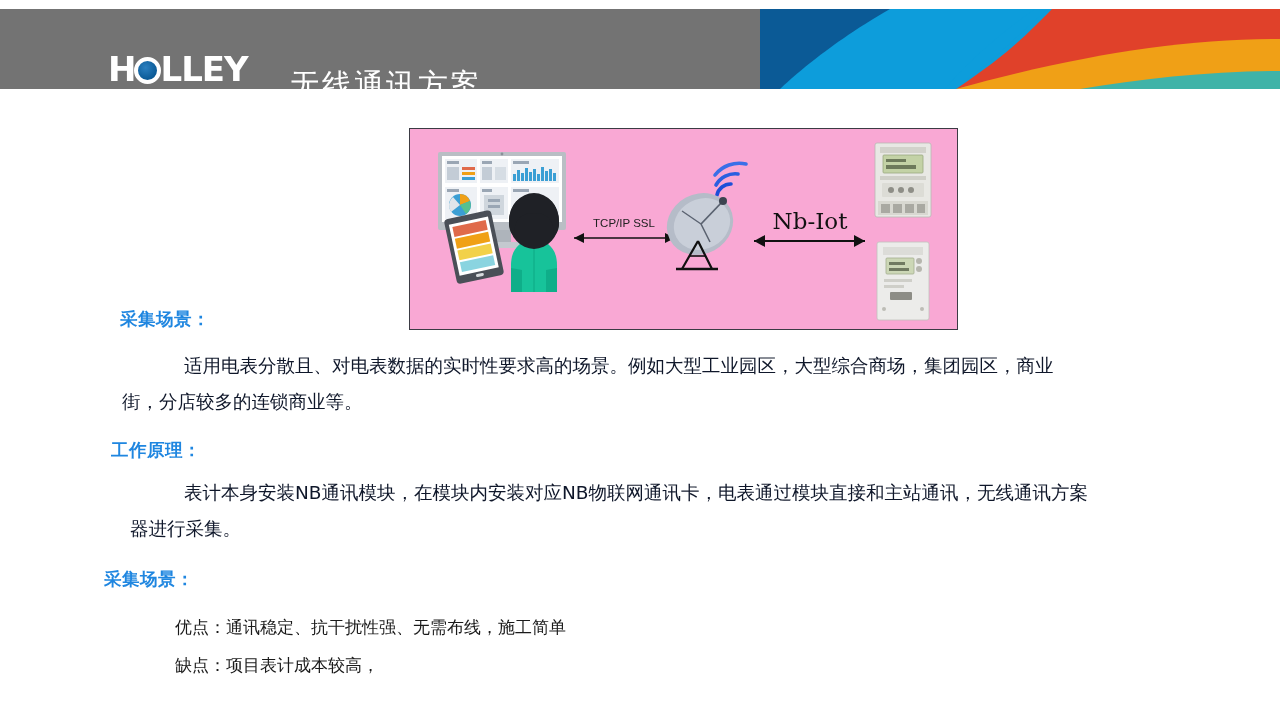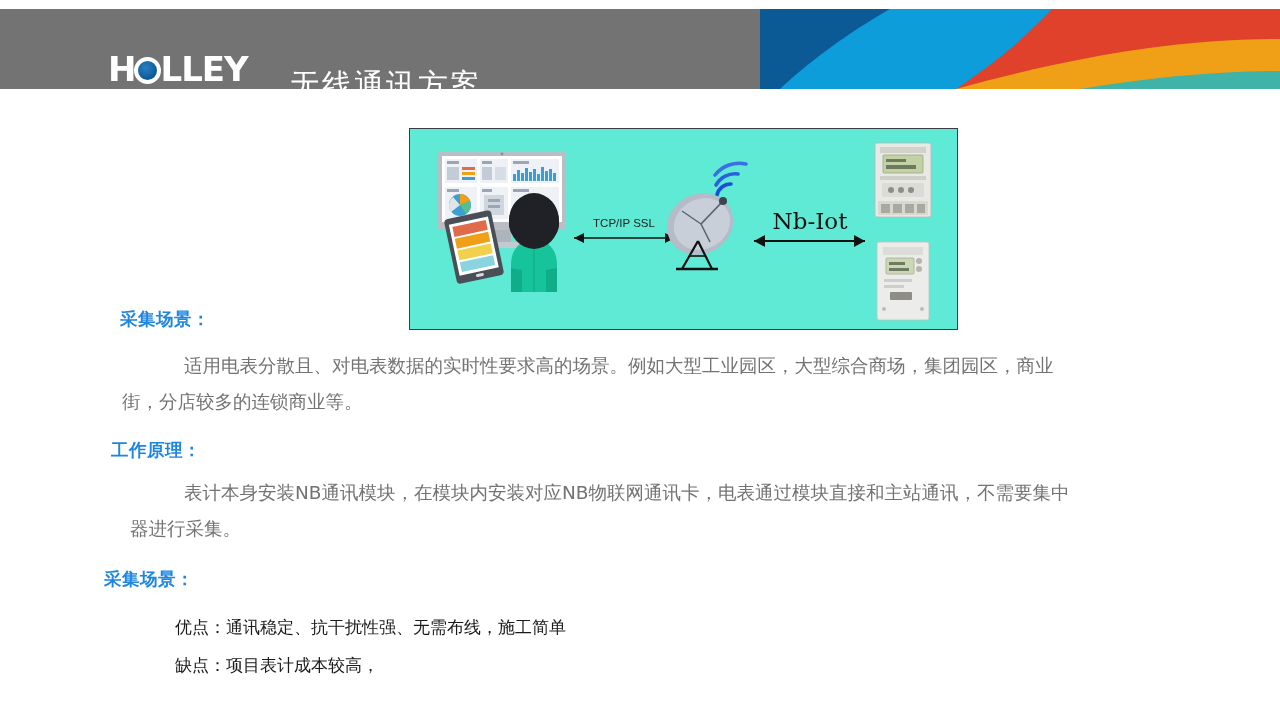--- a/index.html
+++ b/index.html
@@ -36,31 +36,31 @@
   .header-title{
     position:absolute;left:290px;top:47px;
     color:#ffffff;font-size:30px;font-weight:normal;letter-spacing:2px;
     font-family:"DejaVu Sans","Liberation Sans",sans-serif;
     white-space:nowrap;
     margin-top:9px;
   }
   
   .diagram-box{
     position:absolute;left:409px;top:128px;width:549px;height:202px;
-    border:1.4px solid #3b3b44;background:#5eead4;box-sizing:border-box;
+    border:1.4px solid #3b3b44;background:#f9a8d4;box-sizing:border-box;
   }
   .diagram-box svg{display:block;}
   
   .section-heading{
     position:absolute;color:#1f86e0;font-weight:bold;font-size:17.5px;
     letter-spacing:0.5px;white-space:nowrap;
     font-family:"DejaVu Sans","Liberation Sans",sans-serif;
   }
   .body-para{
-    position:absolute;color:#737373;font-size:18.5px;line-height:36px;
+    position:absolute;color:#0f172a;font-size:18.5px;line-height:36px;
     font-family:"DejaVu Sans","Liberation Sans",sans-serif;
   }
   .body-line{white-space:nowrap;}
   .indent{display:inline-block;width:34px;}
   .bullet-line{
     position:absolute;color:#1a1a1a;font-size:17px;white-space:nowrap;
     font-family:"DejaVu Sans","Liberation Sans",sans-serif;
   }
   #sec-scene-head{left:120px;top:307px;}
   #sec-scene-body{left:150px;top:348px;width:1070px;}
@@ -263,20 +263,20 @@
 <div class="section-heading" id="sec-scene-head">采集场景：</div>
 
 <div class="body-para" id="sec-scene-body">
   <div class="body-line"><span class="indent"></span><span>适用电表分散且、对电表数据的实时性要求高的场景。例如大型工业园区，大型综合商场，集团园区，商业</span></div>
   <div class="body-line" style="margin-left:-28px;"><span>街，分店较多的连锁商业等。</span></div>
 </div>
 
 <div class="section-heading" id="sec-principle-head">工作原理：</div>
 
 <div class="body-para" id="sec-principle-body">
-  <div class="body-line"><span class="indent"></span><span>表计本身安装NB通讯模块，在模块内安装对应NB物联网通讯卡，电表通过模块直接和主站通讯，不需要集中</span></div>
+  <div class="body-line"><span class="indent"></span><span>表计本身安装NB通讯模块，在模块内安装对应NB物联网通讯卡，电表通过模块直接和主站通讯，无线通讯方案</span></div>
   <div class="body-line" style="margin-left:-20px;"><span>器进行采集。</span></div>
 </div>
 
 <div class="section-heading" id="sec-compare-head">采集场景：</div>
 
 <div class="bullet-line" id="opt-line">优点：通讯稳定、抗干扰性强、无需布线，施工简单</div>
 <div class="bullet-line" id="con-line">缺点：项目表计成本较高，</div>
 
 </body></html>

